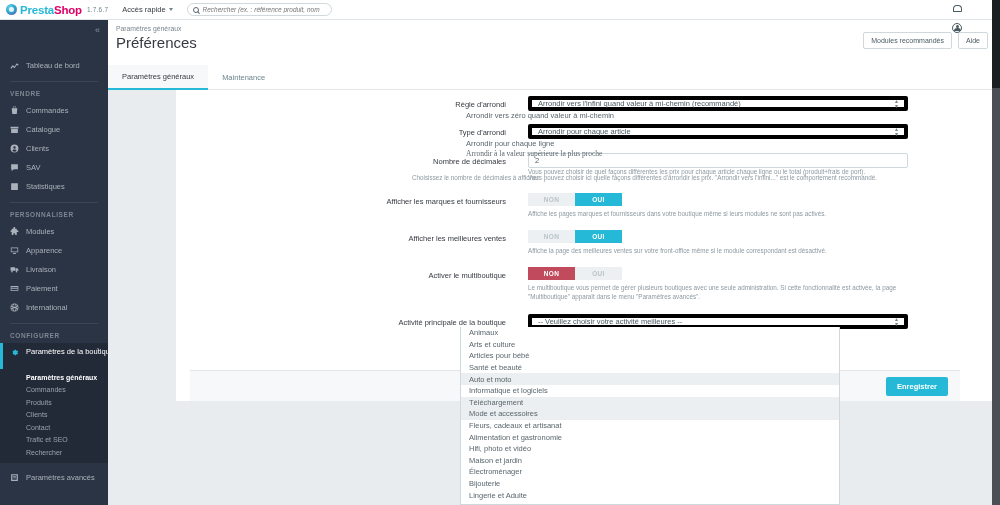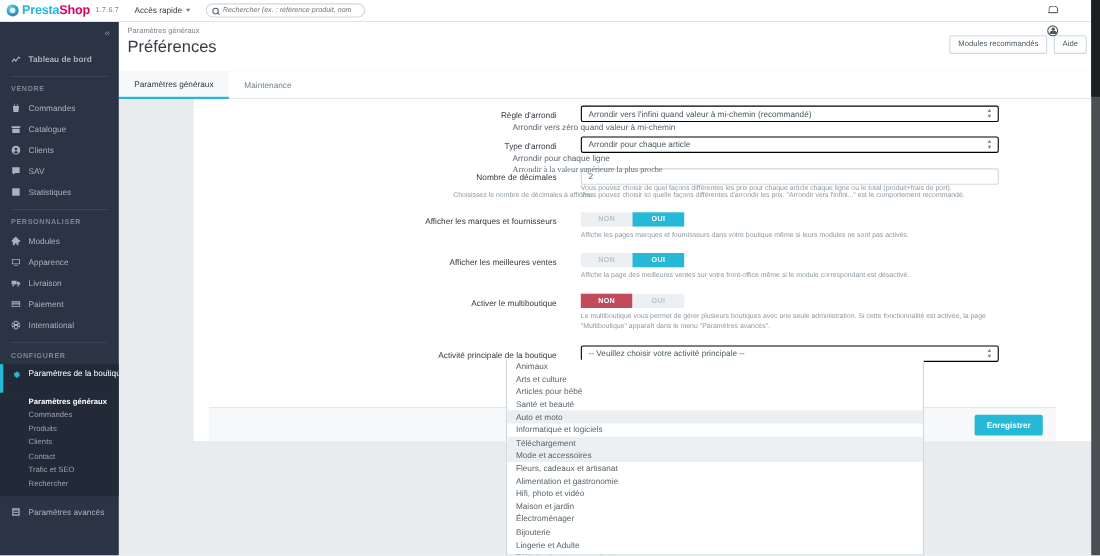--- a/index.html
+++ b/index.html
@@ -141,21 +141,21 @@
     font-family: "Liberation Sans", sans-serif;
   }
 
   
   .flabel {
     position: absolute; text-align: right; width: 330px; left: 0;
     font-size: 7.5px; color: #363a41;
   }
   .ctl { position: absolute; left: 352px; }
   .sel {
-    width: 380px; height: 15px; border: 1px solid #000000; background: #fff;
+    width: 380px; height: 15px; border: 4px solid #000000; background: #fff;
     border-radius: 2px; font-size: 7.5px; color: #4a5a62;
     display: flex; align-items: center; padding: 0 6px; cursor: pointer;
   }
   .sel .sv { flex: 1; }
   .spin { font-size: 6px; color: #7a868e; line-height: 5px; text-align: center; }
   .txtin {
     width: 380px; height: 15px; border: 1px solid #cfd8dd; background: #fff;
     border-radius: 2px; font-size: 7.5px; color: #4a5a62; padding: 0 6px;
     outline: none; font-family: "Liberation Sans", sans-serif;
   }
@@ -211,21 +211,21 @@
     <span class="bell"></span>
     <span class="avatar-ico"></span>
   </div>
 </div>
 
 <div id="sidebar">
   <div id="collapse-row">
     <span class="chev-left">«</span>
   </div>
 
-  <div class="nav-item" style="margin-top:4px;font-weight:bold;">
+  <div class="nav-item" style="margin-top:16px;">
     <span class="ni-ico">
       <svg viewBox="0 0 16 16">
           <path d="M1 12l4-5 3 3 4-6 3 2v2l-3-1-4 6-3-3-3 4z"></path>
         </svg>
     </span>
     <span>Tableau de bord</span>
   </div>
 
   <div class="nav-sep"></div>
   <div class="nav-head">VENDRE</div>
@@ -400,21 +400,21 @@
 
   <div class="flabel" style="top:181px;">Activer le multiboutique</div>
   <div class="toggle" style="top:177px;">
     <span class="tg off-active">NON</span>
     <span class="tg on-inactive">OUI</span>
   </div>
   <div class="helptext" style="top:194px;width:400px;">Le multiboutique vous permet de gérer plusieurs boutiques avec une seule administration. Si cette fonctionnalité est activée, la page "Multiboutique" apparaît dans le menu "Paramètres avancés".</div>
 
   <div class="flabel" style="top:228px;">Activité principale de la boutique</div>
   <div class="ctl sel" style="top:224px;">
-    <span class="sv">-- Veuillez choisir votre activité principale --</span>
+    <span class="sv">-- Veuillez choisir votre activité meilleures --</span>
     <span class="spin">▴<br>▾</span>
   </div>
 </div>
 
 <div id="panel-footer">
   <button id="save-btn">Enregistrer</button>
 </div>
 
 <div class="dd-list" style="left:460px; top:110px; width:380px; height:12px; border:none; background:transparent;">
   <div class="dd-opt" style="padding-left:6px;">Arrondir vers zéro quand valeur à mi-chemin</div>

